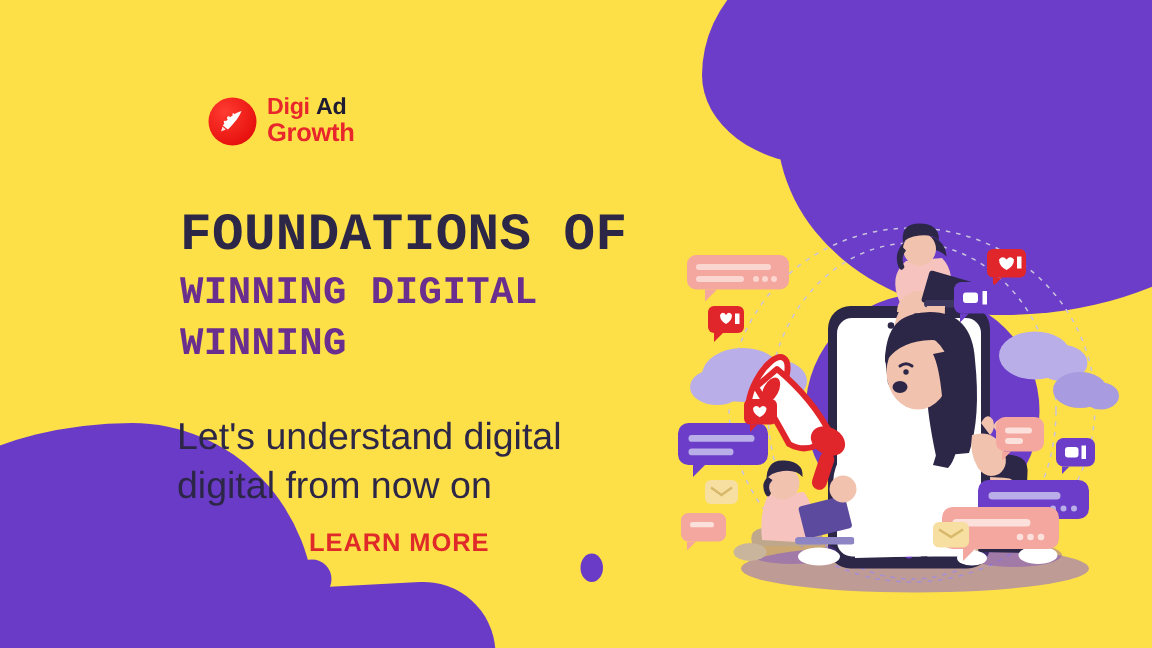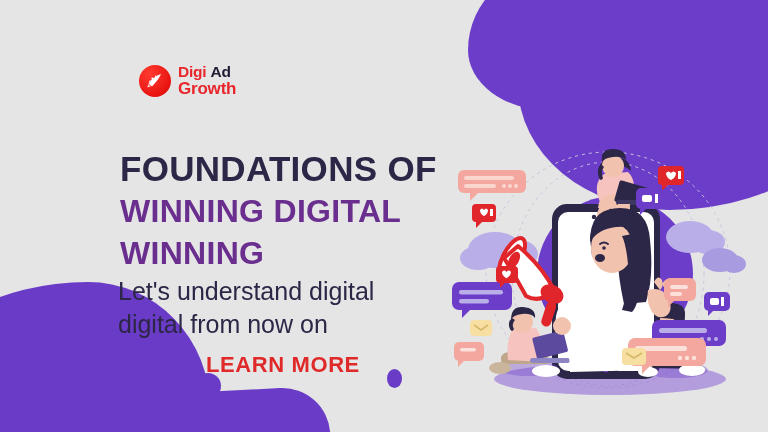--- a/index.html
+++ b/index.html
@@ -2,21 +2,21 @@
 <html><head>
 <meta charset="utf-8">
 <style>
   * { margin:0; padding:0; box-sizing:border-box; }
   html,body { width:768px; height:432px; overflow:hidden; }
   body {
     font-family:"Liberation Sans", sans-serif;
     background:#F8F7FC;
     position:relative;
   }
-  .banner { position:absolute; inset:0; background:#e5e5e5; overflow:hidden; }
+  .banner { position:absolute; inset:0; background:#fde047; overflow:hidden; }
 
   
   .blob-tr {
     position:absolute; top:-120px; right:-110px;
     width:360px; height:330px; background:#6C3DC9;
     border-radius:54% 46% 58% 42% / 62% 52% 48% 38%;
   }
   .blob-tr2 {
     position:absolute; top:-40px; right:100px;
     width:200px; height:150px; background:#6C3DC9;
@@ -52,36 +52,36 @@
   .logo-mark .arrow {
     position:absolute; left:7px; top:8px; width:17px; height:16px;
   }
   .logo-text { line-height:1.02; }
   .logo-l1 { font-size:15.5px; font-weight:bold; letter-spacing:-.2px; }
   .logo-l2 { font-size:17px; font-weight:bold; letter-spacing:-.2px; color:#E8262B; }
   .lg-digi { color:#E8262B; }
   .lg-ad { color:#1E1B33; }
 
   
-  .headline { position:absolute; left:120px; top:149px; }
+  .headline { position:absolute; left:120px; top:137px;font-family:Liberation Mono, monospace; }
   .h-l1 {
     font-size:35px; font-weight:bold; color:#2C2647;
     letter-spacing:.3px; line-height:1.16; white-space:nowrap;
   }
   .h-l2, .h-l3 {
-    font-size:32px; font-weight:bold; color:#6A2E8F;
+    font-size:26px; font-weight:bold; color:#6A2E8F;
     letter-spacing:.3px; line-height:1.32; white-space:nowrap;
   }
   .sub { position:absolute; left:118px; top:275px; }
   .sub-l1, .sub-l2 {
     font-size:25px; color:#2C2647; line-height:1.32; white-space:nowrap;
   }
   .cta {
     position:absolute; left:206px; top:352px;
-    font-size:22px; font-weight:bold; color:#E02A2A; letter-spacing:.6px;
+    font-size:17px; font-weight:bold; color:#E02A2A; letter-spacing:.6px;
   }
 
   
   .illo { position:absolute; left:440px; top:142px; width:328px; height:262px; }
   .illo svg { display:block; }
 </style>
 </head>
 <body>
 
 <div class="banner">

